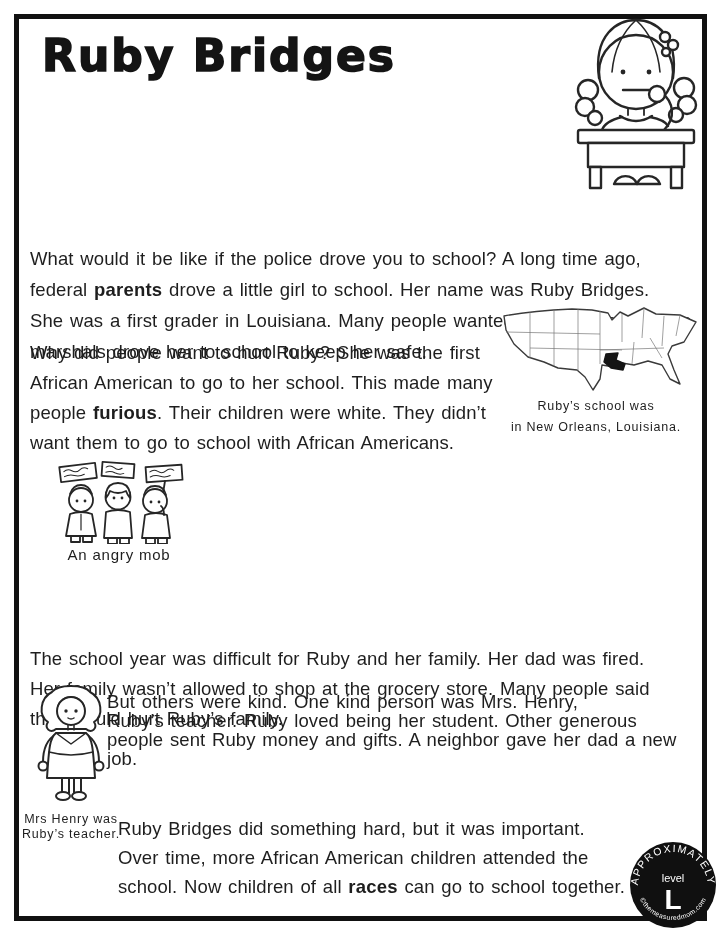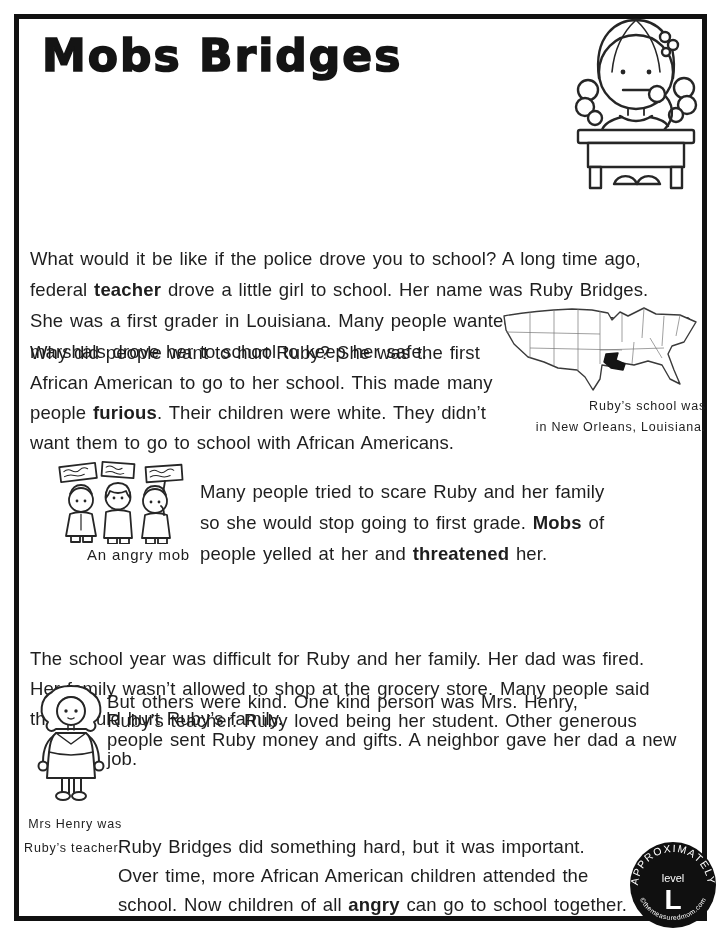--- a/index.html
+++ b/index.html
@@ -6,33 +6,33 @@
   #page{position:relative;width:720px;height:932px;background:#ffffff;overflow:hidden;
         font-family:"Liberation Sans",sans-serif;color:#1c1c1c;}
   #frame{position:absolute;left:14px;top:14px;width:693px;height:907px;
          border:5px solid #111111;box-sizing:border-box;}
   .title{position:absolute;left:42px;top:30px;font-family:"DejaVu Sans",sans-serif;
          font-weight:bold;font-size:44px;letter-spacing:2px;color:#141414;
          -webkit-text-stroke:1.6px #141414;}
   .para{position:absolute;white-space:nowrap;font-size:18.5px;color:#1e1e1e;
         word-spacing:1.5px;letter-spacing:0.1px;}
   .para b{font-weight:700;letter-spacing:0.2px;}
-  .caption{position:absolute;text-align:right;font-size:12.5px;letter-spacing:0.8px;
+  .caption{position:absolute;text-align:center;font-size:12.5px;letter-spacing:0.8px;
            color:#1e1e1e;}
   .fig{position:absolute;}
   svg text{font-family:"Liberation Sans",sans-serif;}
 </style>
 </head>
 <body>
 
 <div id="page">
 
   <div id="frame"></div>
 
-  <div class="title">Mobs Bridges</div>
+  <div class="title">Ruby Bridges</div>
 
   <svg class="fig" style="left:562px;top:12px;" width="148" height="180" viewBox="0 0 148 180">
     <g stroke="#262626" stroke-width="2.4" fill="#ffffff" stroke-linejoin="round" stroke-linecap="round">
       <circle cx="26" cy="78" r="10"></circle>
       <circle cx="23" cy="95" r="9"></circle>
         <circle cx="33" cy="106" r="7"></circle>
       <circle cx="122" cy="76" r="10"></circle>
       <circle cx="125" cy="93" r="9"></circle>
         <circle cx="114" cy="103" r="7"></circle>
       <circle cx="74" cy="60" r="37"></circle>
@@ -54,21 +54,21 @@
       <rect x="16" y="118" width="116" height="13" rx="2"></rect>
       <rect x="26" y="131" width="96" height="24"></rect>
       <rect x="28" y="155" width="11" height="21"></rect>
       <rect x="109" y="155" width="11" height="21"></rect>
       <path d="M 52,172 a 12,11 0 0 1 23,0 z"></path>
       <path d="M 75,172 a 12,11 0 0 1 23,0 z"></path>
     </g>
   </svg>
 
 
-  <div class="para" style="left:30px;top:204px;line-height:31px;margin-top:39px;">What would it be like if the police drove you to school? A long time ago,<br>federal <b>teacher</b> drove a little girl to school. Her name was Ruby Bridges.<br>She was a first grader in Louisiana. Many people wanted to hurt Ruby. So the<br>marshals drove her to school to keep her safe.</div>
+  <div class="para" style="left:30px;top:204px;line-height:31px;margin-top:39px;">What would it be like if the police drove you to school? A long time ago,<br>federal <b>parents</b> drove a little girl to school. Her name was Ruby Bridges.<br>She was a first grader in Louisiana. Many people wanted to hurt Ruby. So the<br>marshals drove her to school to keep her safe.</div>
 
   <div class="para" style="left:30px;top:338px;line-height:30px;">Why did people want to hurt Ruby? She was the first<br>African American to go to her school. This made many<br>people <b>furious</b>. Their children were white. They didn’t<br>want them to go to school with African Americans.</div>
 
   <svg class="fig" style="left:494px;top:302px;" width="210" height="90" viewBox="0 0 210 90">
     <g stroke="#3a3a3a" stroke-width="1.4" fill="#ffffff" stroke-linejoin="round">
       <path d="M 10,14 C 30,10 55,8 78,7 L 98,8 L 114,11 L 118,18 L 126,10 L 134,14 L 150,6
                L 162,12 L 186,13 L 202,20 L 196,30 L 190,40 L 178,44 L 174,52 L 180,68
                L 186,82 L 176,77 L 168,63 L 154,59 L 140,63 L 128,61 L 120,65 L 108,63
                L 106,77 L 99,88 L 91,75 L 83,68 L 64,66 L 50,60 L 34,55 L 20,42 L 12,28 Z"></path>
       <g stroke="#777777" stroke-width="0.7" fill="none">
@@ -128,21 +128,20 @@
       <circle cx="107" cy="42" r="1.4" fill="#262626" stroke="none"></circle>
       <path d="M 93,55 L 90,78 L 118,78 L 115,55 Q 104,51 93,55 Z"></path>
       <path d="M 112,55 Q 112,48 109,46" fill="none"></path>
       <rect x="94" y="78" width="9" height="6"></rect>
         <rect x="106" y="78" width="9" height="6"></rect>
     </g>
   </svg>
 
   <div class="caption" style="left:48px;top:546px;width:142px;font-size:15px;">An angry mob</div>
 
-  <div class="para" style="left:200px;top:476px;line-height:31px;">Many people tried to scare Ruby and her family<br>so she would stop going to first grade. <b>Mobs</b> of<br>people yelled at her and <b>threatened</b> her.</div>
 
   <div class="para" style="left:30px;top:600px;line-height:30px;margin-top:44px;">The school year was difficult for Ruby and her family. Her dad was fired.<br>Her family wasn’t allowed to shop at the grocery store. Many people said<br>they would hurt Ruby’s family.</div>
 
   <svg class="fig" style="left:32px;top:682px;" width="80" height="122" viewBox="0 0 80 122">
     <g stroke="#262626" stroke-width="2" fill="#ffffff" stroke-linejoin="round" stroke-linecap="round">
       <path d="M 16,40 C 6,34 8,16 20,10 C 26,2 52,2 58,10 C 70,16 72,34 62,40 C 66,46 60,52 54,47 L 24,47 C 18,52 12,46 16,40 Z"></path>
       <circle cx="39" cy="29" r="14"></circle>
       <path d="M 26,24 C 30,12 48,12 52,24" fill="none" stroke-width="1.5"></path>
       <circle cx="34" cy="29" r="1.7" fill="#262626" stroke="none"></circle>
       <circle cx="44" cy="29" r="1.7" fill="#262626" stroke="none"></circle>
@@ -155,25 +154,25 @@
       <path d="M 24,51 C 18,56 17,64 15,96 L 63,96 C 61,64 60,56 54,51 Z"></path>
       <path d="M 24,51 L 39,62 L 54,51" fill="none" stroke-width="1.5"></path>
       <path d="M 17,70 Q 39,76 61,70" fill="none" stroke-width="1.5"></path>
       <rect x="30" y="96" width="7" height="15"></rect>
         <rect x="42" y="96" width="7" height="15"></rect>
       <ellipse cx="31" cy="114" rx="7" ry="4"></ellipse>
         <ellipse cx="47" cy="114" rx="7" ry="4"></ellipse>
     </g>
   </svg>
 
-  <div class="caption" style="left:20px;top:812px;width:102px;line-height:24px;">Mrs Henry was<br>Ruby’s teacher.</div>
+  <div class="caption" style="left:20px;top:812px;width:102px;line-height:15px;">Mrs Henry was<br>Ruby’s teacher.</div>
 
   <div class="para" style="left:107px;top:692px;line-height:19px;">But others were kind. One kind person was Mrs. Henry,<br>Ruby’s teacher. Ruby loved being her student. Other generous<br>people sent Ruby money and gifts. A neighbor gave her dad a new<br>job.</div>
 
-  <div class="para" style="left:118px;top:832px;line-height:29px;">Ruby Bridges did something hard, but it was important.<br>Over time, more African American children attended the<br>school. Now children of all <b>angry</b> can go to school together.</div>
+  <div class="para" style="left:118px;top:814px;line-height:29px;">Ruby Bridges did something hard, but it was important.<br>Over time, more African American children attended the<br>school. Now children of all <b>races</b> can go to school together.</div>
 
   <svg class="fig" style="left:629px;top:841px;z-index:5;" width="88" height="88" viewBox="0 0 88 88">
     <defs>
       <path id="arcTop" d="M 9,46 A 35,35 0 1 1 79,46"></path>
       <path id="arcBot" d="M 7,42 A 37,37 0 0 0 81,42"></path>
     </defs>
     <circle cx="44" cy="44" r="43" fill="#101010"></circle>
     <text font-size="10.5" fill="#ffffff" letter-spacing="1.5">
       <textPath href="#arcTop" startOffset="50%" text-anchor="middle">APPROXIMATELY</textPath>
     </text>

